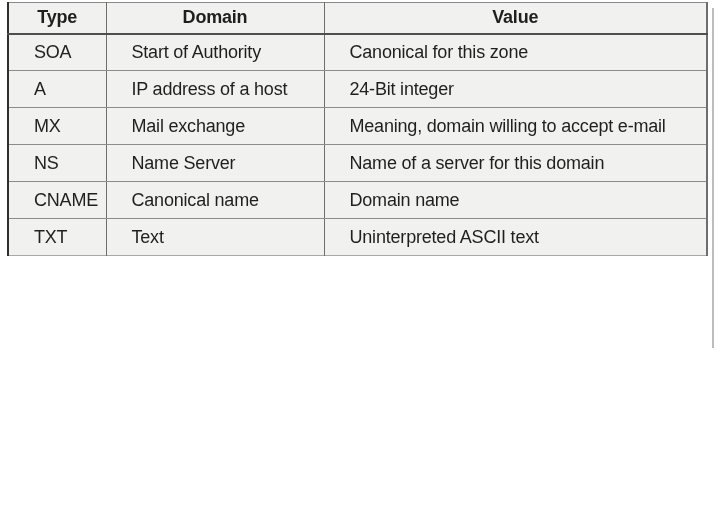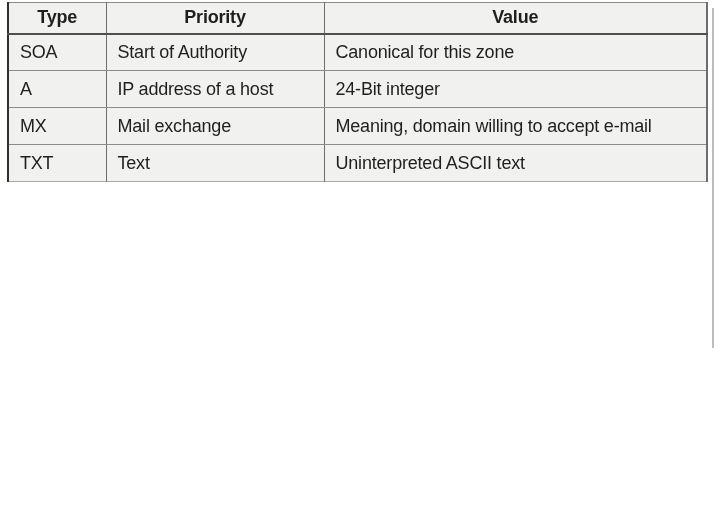--- a/index.html
+++ b/index.html
@@ -50,21 +50,21 @@
     letter-spacing:-0.2px;
     border-bottom:2px solid var(--header-line);
     border-right:1px solid var(--border-mid);
     background:var(--cell-bg);
   }
   .rr-table td{
     height:37px;
     font-size:18px;
     text-align:left;
     vertical-align:middle;
-    padding-left:11px;
+    padding-left:25px;
     letter-spacing:-0.2px;
     white-space:nowrap;
     overflow:hidden;
     border-bottom:1px solid var(--row-line);
     border-right:1px solid var(--border-mid);
     background:var(--cell-bg);
   }
   .rr-table th:last-child,
   .rr-table td:last-child{border-right:none;margin-left:22px;}
   .rr-table tbody tr:last-child td{border-bottom:none;}
@@ -82,41 +82,51 @@
 
   <table class="rr-table">
     <colgroup>
       <col class="c-type">
       <col class="c-meaning">
       <col class="c-value">
     </colgroup>
     <thead>
       <tr>
         <th>Type</th>
-        <th>Priority</th>
+        <th>Domain</th>
         <th>Value</th>
       </tr>
     </thead>
     <tbody id="rr-tbody">
         <tr>
           <td>SOA</td>
           <td>Start of Authority</td>
           <td>Canonical for this zone</td>
         </tr>
         <tr>
           <td>A</td>
           <td>IP address of a host</td>
           <td>24-Bit integer</td>
         </tr>
         <tr>
           <td>MX</td>
           <td>Mail exchange</td>
           <td>Meaning, domain willing to accept e-mail</td>
         </tr>
         <tr>
+          <td>NS</td>
+          <td>Name Server</td>
+          <td>Name of a server for this domain</td>
+        </tr>
+        <tr>
+          <td>CNAME</td>
+          <td>Canonical name</td>
+          <td>Domain name</td>
+        </tr>
+        <tr>
           <td>TXT</td>
           <td>Text</td>
           <td>Uninterpreted ASCII text</td>
         </tr>
       </tbody>
   </table>
 
   <div class="page-edge-line"></div>
 
 </div>

